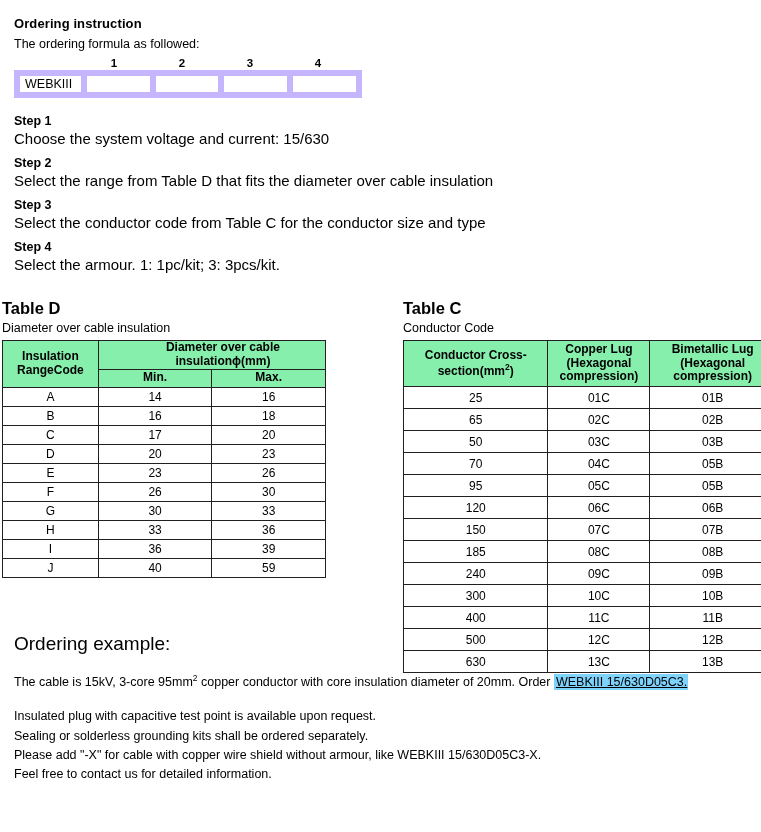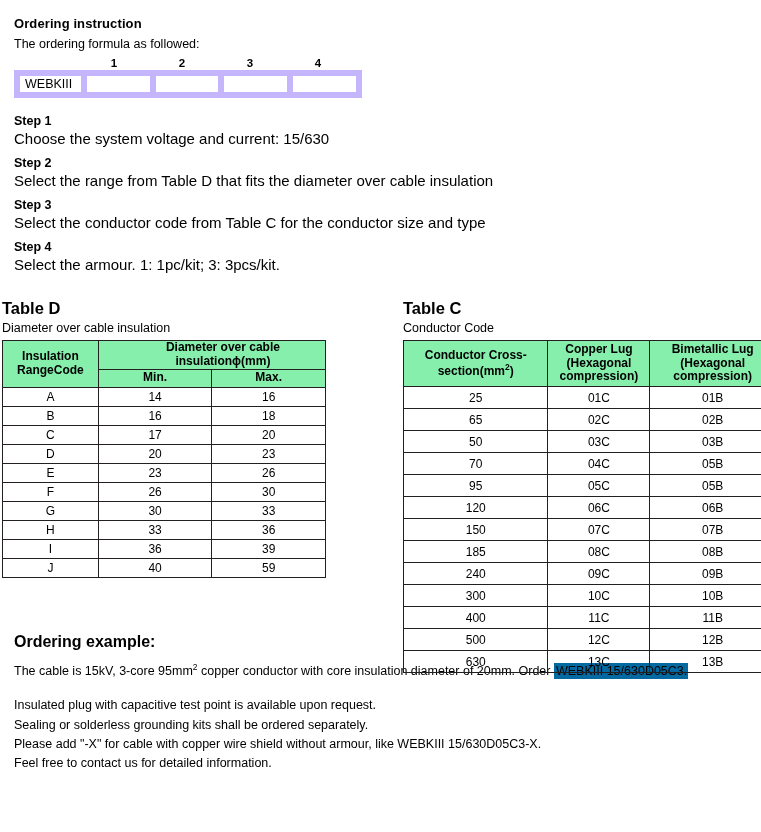--- a/index.html
+++ b/index.html
@@ -128,31 +128,32 @@
   #tableC col.c1 { width: 145px; }
   #tableC col.c2 { width: 102px; }
   #tableC col.c3 { width: 126px; }
   #tableC thead th { height: 46px; }
   #tableC tbody td { height: 22px; }
   sup { font-size: 8.5px; vertical-align: super; }
 
   
   .example-block { margin: 4px 0 0 14px; }
   h2.example-title {
-    font-size: 16px;
-    font-weight: bold;
-    margin: 0 0 11px 0;
+    font-size: 19px;
+    font-weight: normal;
+    margin: 0 0 18px 0;
   }
   .example-line {
     font-size: 12.5px;
     margin: 0;
   }
   .hl {
-    background: #0369a1;
+    background: #7dd3fc;
     padding: 1px 1px 1px 2px;
+    text-decoration: underline;
   }
   .note-block { margin: 18px 0 0 14px; }
   .note-line {
     font-size: 12.5px;
     line-height: 1.55;
   }
 </style>
 </head>
 <body>
 

